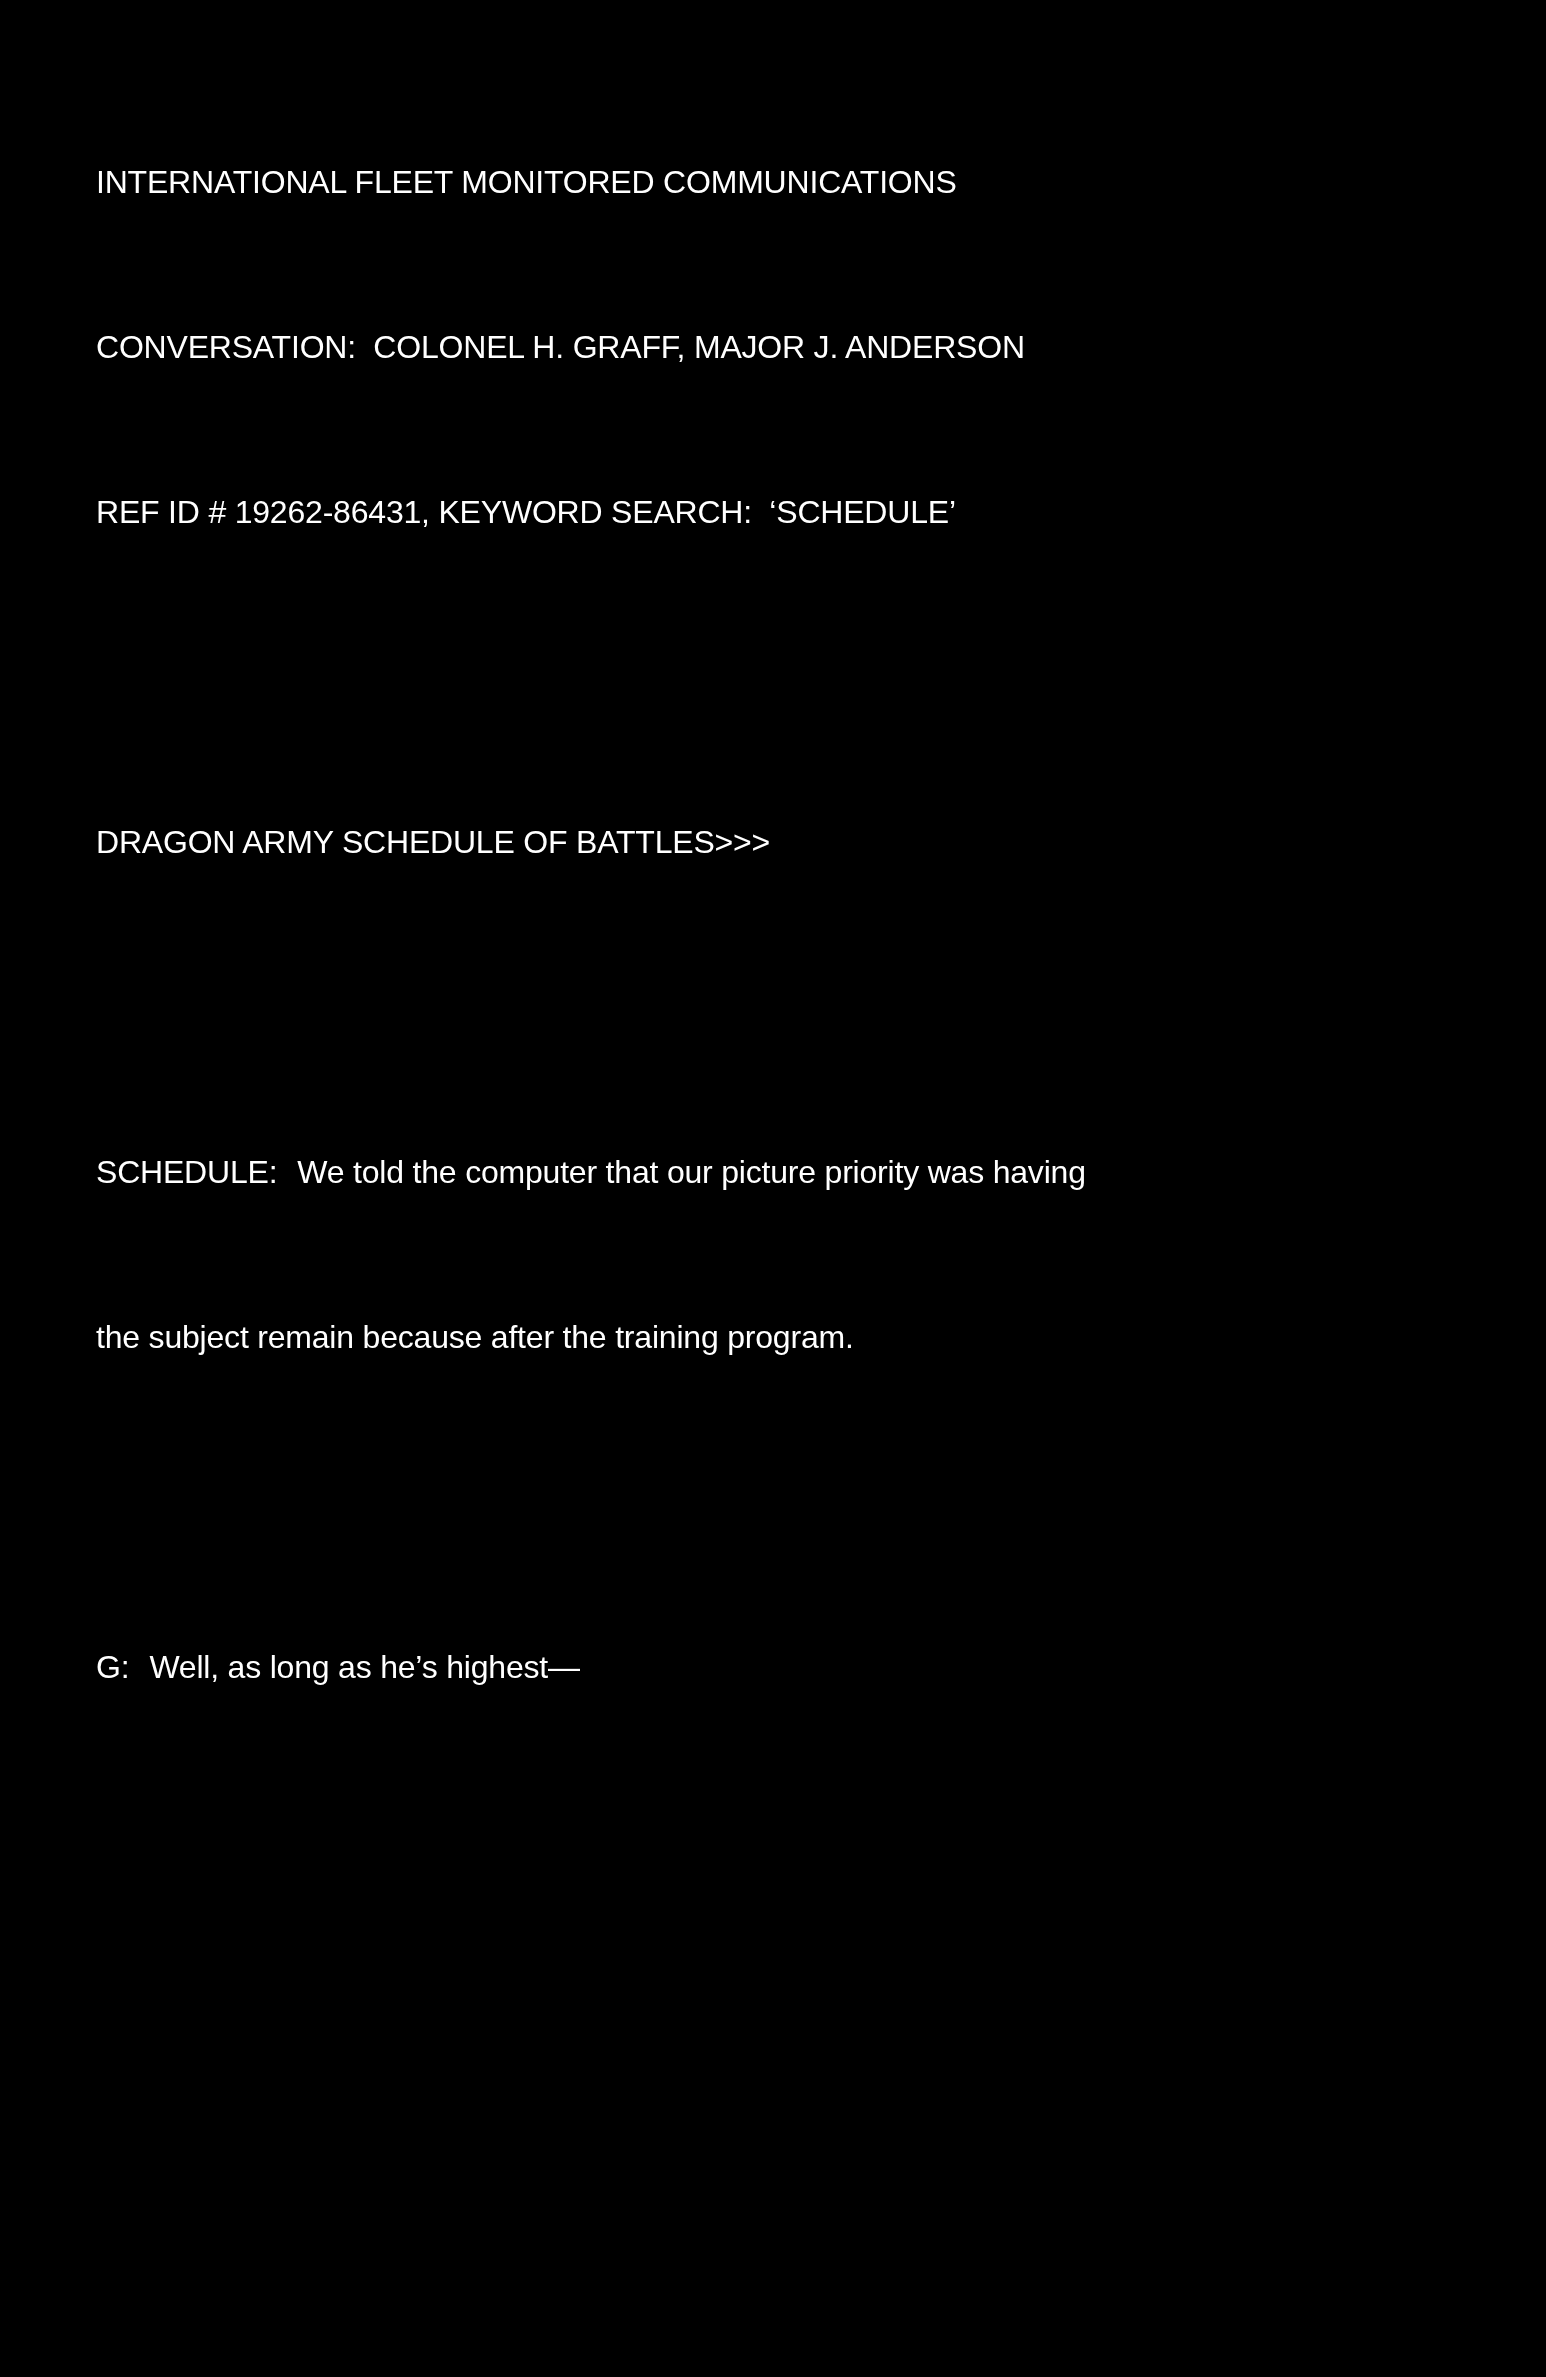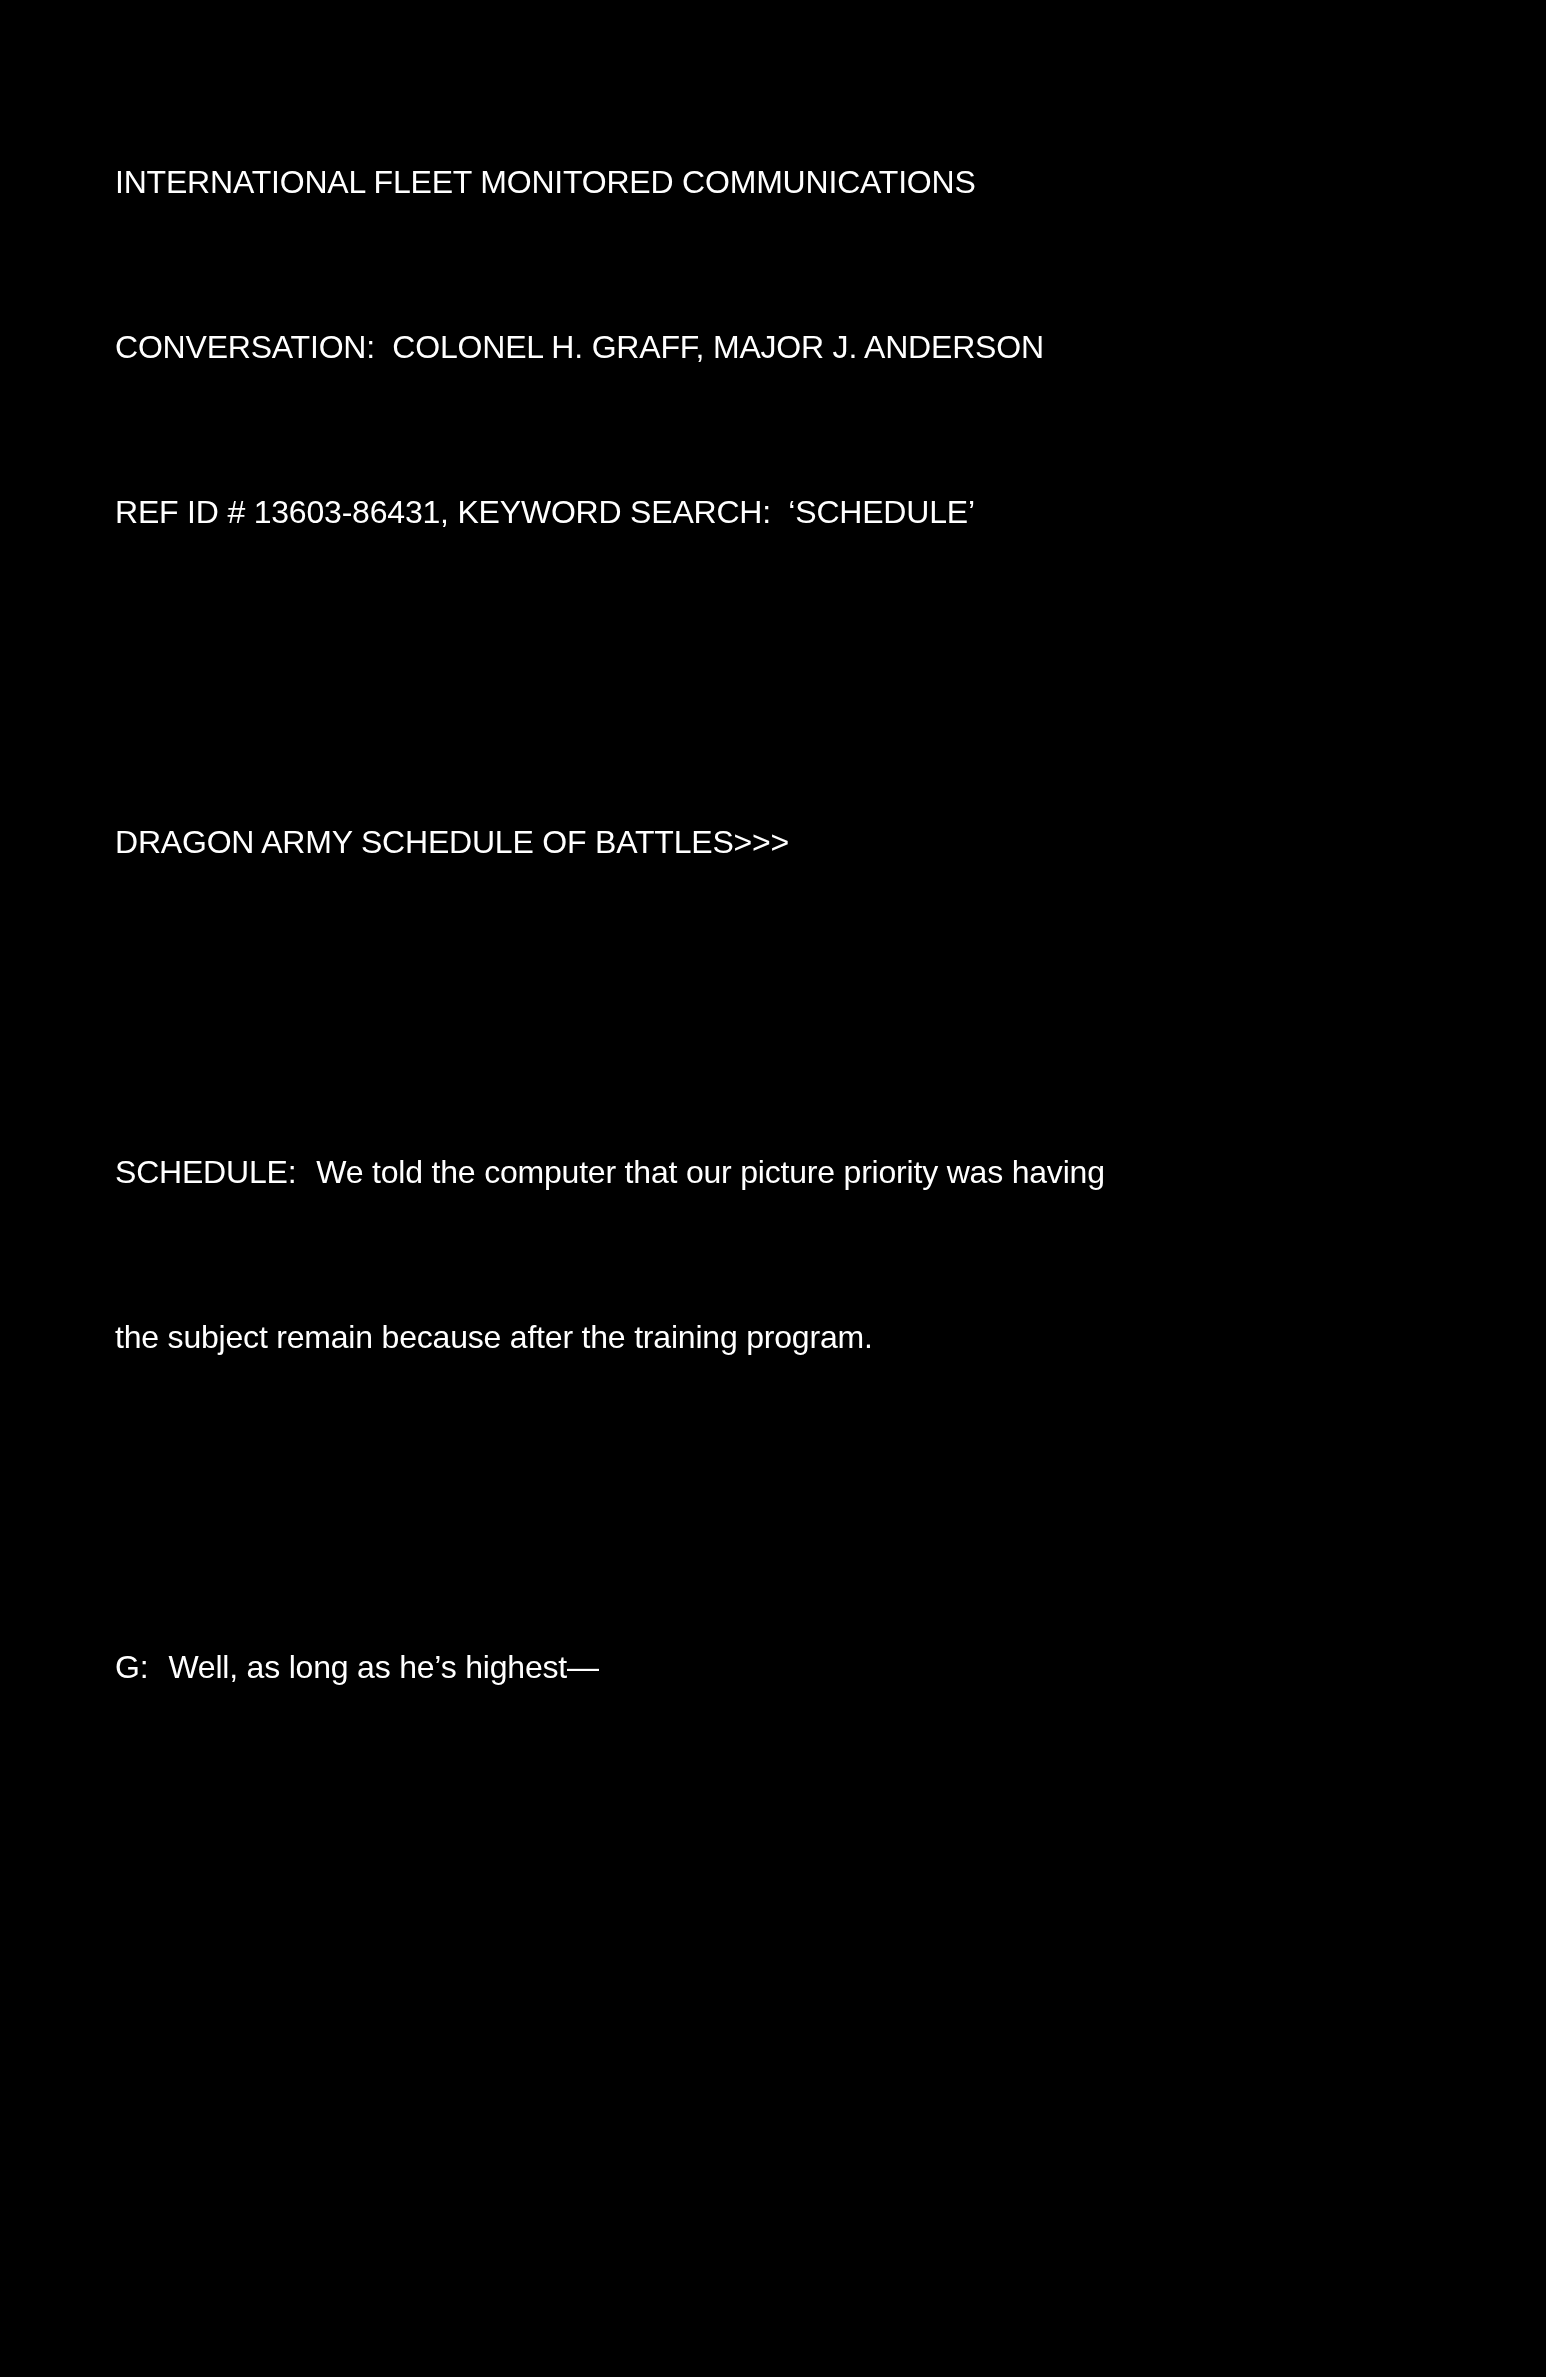--- a/index.html
+++ b/index.html
@@ -27,39 +27,38 @@
       letter-spacing: -0.2px;
       margin: 0 0 55px 0;
       white-space: pre;
     }
     .header-block {
       text-transform: none;
     }
     .line {
       display: block;
       height: 55px;
-      margin-left: 19px;
     }
     .speaker {
       display: inline-block;
     }
     .speaker-sep {
       display: inline-block;
       width: 20px;
     }
   </style>
 </head>
 <body>
 
 <div class="page">
 
   <div class="block header-block">
     <span class="line">INTERNATIONAL FLEET MONITORED COMMUNICATIONS</span>
     <span class="line">CONVERSATION:  COLONEL H. GRAFF, MAJOR J. ANDERSON</span>
-    <span class="line">REF ID # 13603-86431, KEYWORD SEARCH:  ‘SCHEDULE’</span>
+    <span class="line">REF ID # 19262-86431, KEYWORD SEARCH:  ‘SCHEDULE’</span>
   </div>
 
   <div class="block">
     <span class="line">DRAGON ARMY SCHEDULE OF BATTLES&gt;&gt;&gt;</span>
   </div>
 
 
   <div class="block">
     <span class="line"><span class="speaker">SCHEDULE:</span><span class="speaker-sep"></span><span>We told the computer that our picture priority was having</span></span>
     <span class="line">the subject remain because after the training program.</span>

